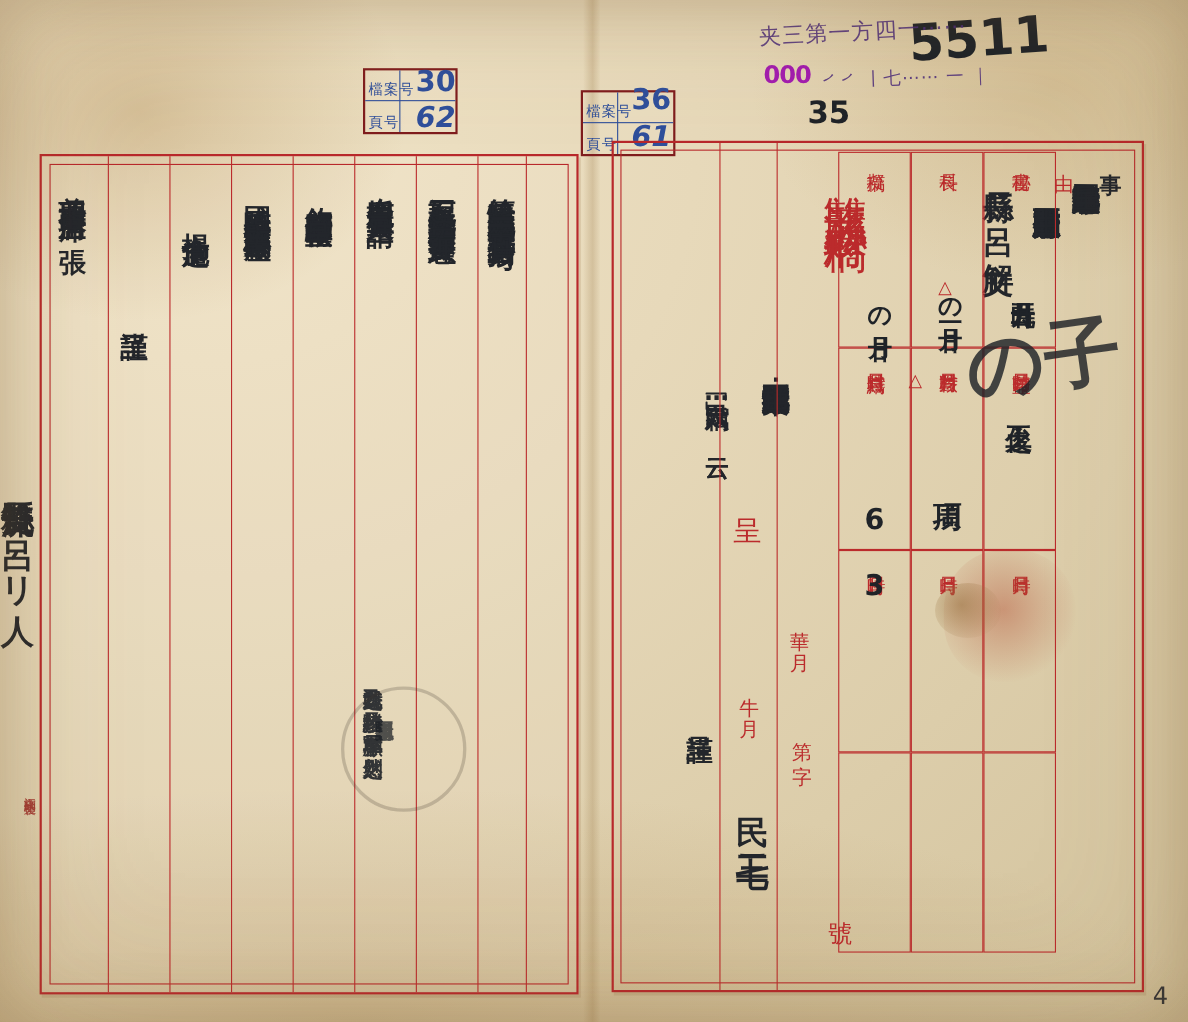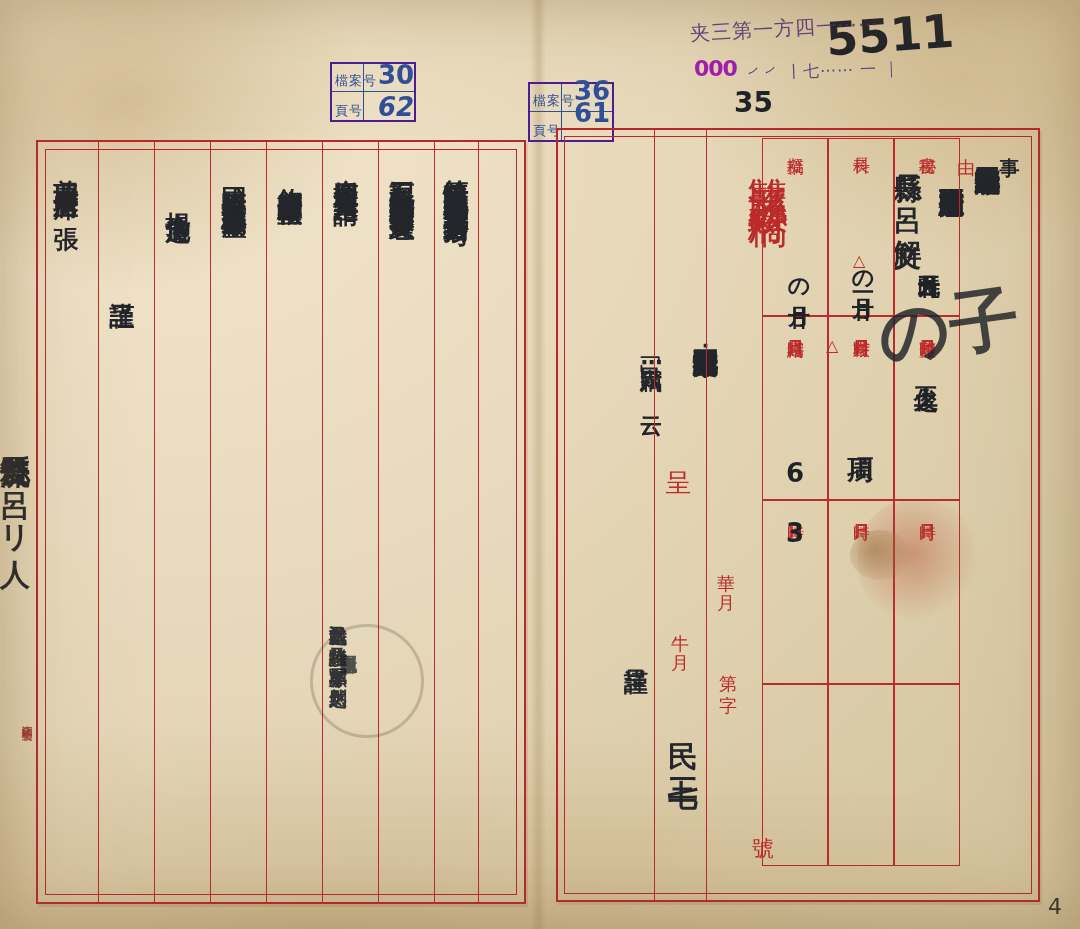--- a/index.html
+++ b/index.html
@@ -152,21 +152,21 @@
     left: 118px;
     top: 18px;
     font-size: 40px;
     letter-spacing: 5px;
     line-height: 1.0;
   }
 
   
   .stampbox {
     position: absolute;
-    border: 2px solid #4c1d95;
+    border: 2px solid #7f1d1d;
     box-sizing: border-box;
     background: rgba(255,255,255,0.06);
   }
   .stampbox .srow {
     position: absolute;
     left: 0; right: 0;
     border-bottom: 1.6px solid #2f4f9b;
     height: 50%;
     box-sizing: border-box;
   }
@@ -274,21 +274,21 @@
     <div class="snum" style="left:46px; top:-4px;">30</div>
     <div class="snum" style="left:46px; top:28px;font-style:italic;">62</div>
   </div>
 
   <div class="stampbox" style="left:528px; top:82px; width:86px; height:60px;">
     <div class="srow"></div>
     <div class="sdiv"></div>
     <div class="slabel" style="left:3px; top:8px;">檔案号</div>
     <div class="slabel" style="left:3px; top:38px;">頁号</div>
     <div class="snum" style="left:44px; top:-8px;">36</div>
-    <div class="snum" style="left:44px; top:14px;">61</div>
+    <div class="snum" style="left:44px; top:26px;font-style:italic;">61</div>
   </div>
 
   <div class="sheet-right">
     <div class="inner"></div>
 
     <div class="v brush" style="position:absolute; right:14px; top:12px; font-size:20px;">事</div>
 
     <div class="v brush" style="position:absolute; right:34px; top:18px; font-size:25px; height:460px;">為轉呈陣亡士彭倫吒殉國之蹟懇請金筷轉呈</div>
 
     <div class="v brush" style="position:absolute; right:70px; top:40px; font-size:25px; height:440px;">國府眨之令慰揚以慰忠貞而欣褒勸由</div>

